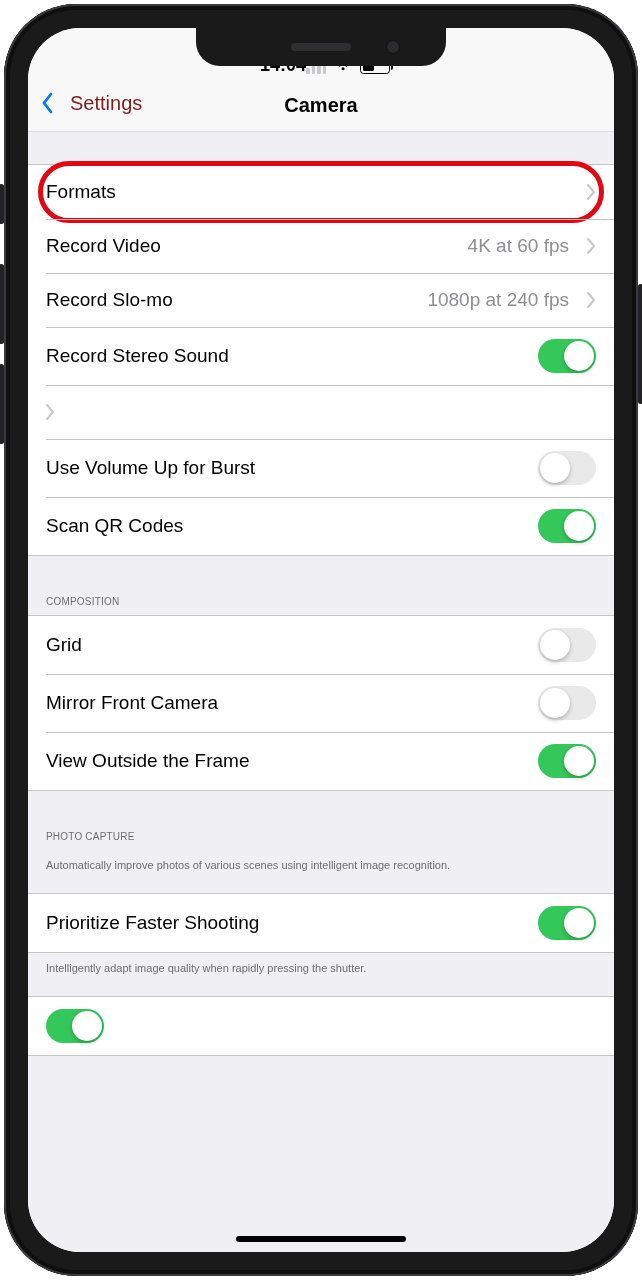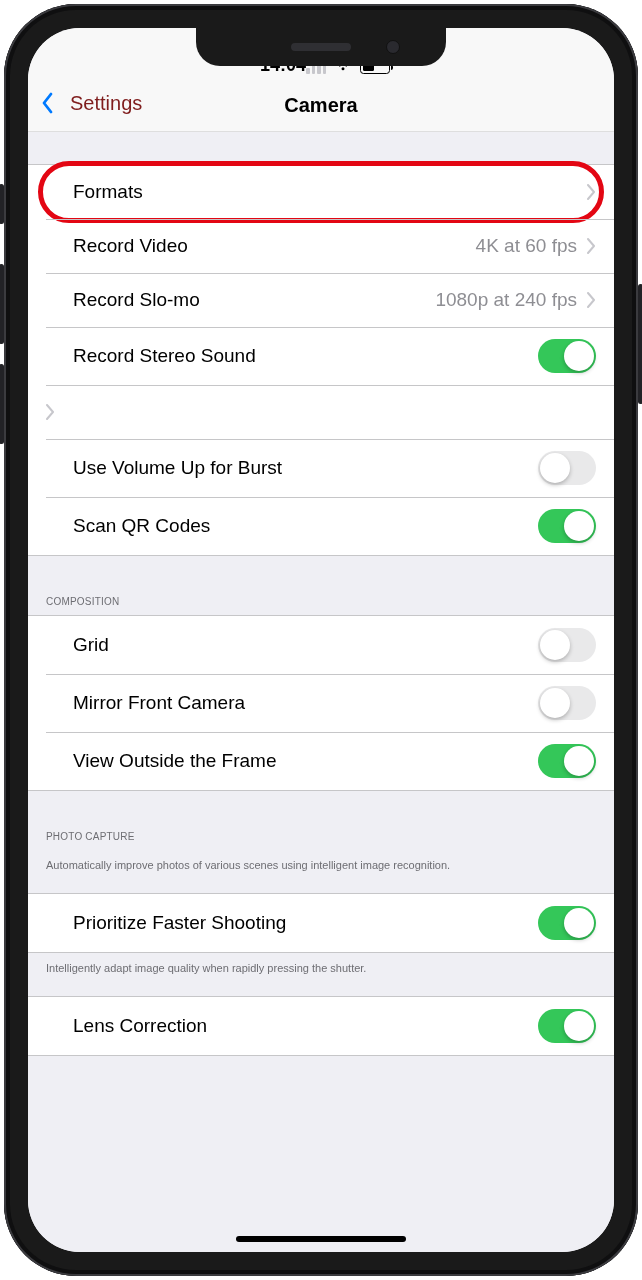--- a/index.html
+++ b/index.html
@@ -171,22 +171,22 @@
       font-size: 19px;
       color: #000;
     }
     .cell + .cell::before {
       content: '';
       position: absolute;
       top: 0; left: 18px; right: 0;
       height: 0.5px;
       background: #c6c6c8;
     }
-    .cell .label { flex: 1; margin-left: 27px; }
-    .cell .detail { color: #8e8e93; font-size: 19px; margin-right: 10px; }
+    .cell .label { flex: 1; }
+    .cell .detail { color: #8e8e93; font-size: 19px; margin-right: 18px; }
     .chevron svg { width: 9px; height: 16px; }
     .chevron { color: #c7c7cc; display: flex; }
     .toggle {
       width: 58px;
       height: 34px;
       border-radius: 17px;
       position: relative;
       transition: background .15s;
     }
     .toggle.on { background: #34c759; }
@@ -361,21 +361,20 @@
             <span class="label">Prioritize Faster Shooting</span>
             <span class="toggle on">
                 <span class="knob"></span>
               </span>
           </div>
         </div>
         <div class="group-footer">Intelligently adapt image quality when rapidly pressing the shutter.</div>
 
         <div class="cells" style="margin-top:20px">
           <div class="cell">
-            <span class="label">Lens Correction</span>
             <span class="toggle on">
                 <span class="knob"></span>
               </span>
           </div>
         </div>
       </div>
 
       <div class="spacer-bottom"></div>
     </div>
 

